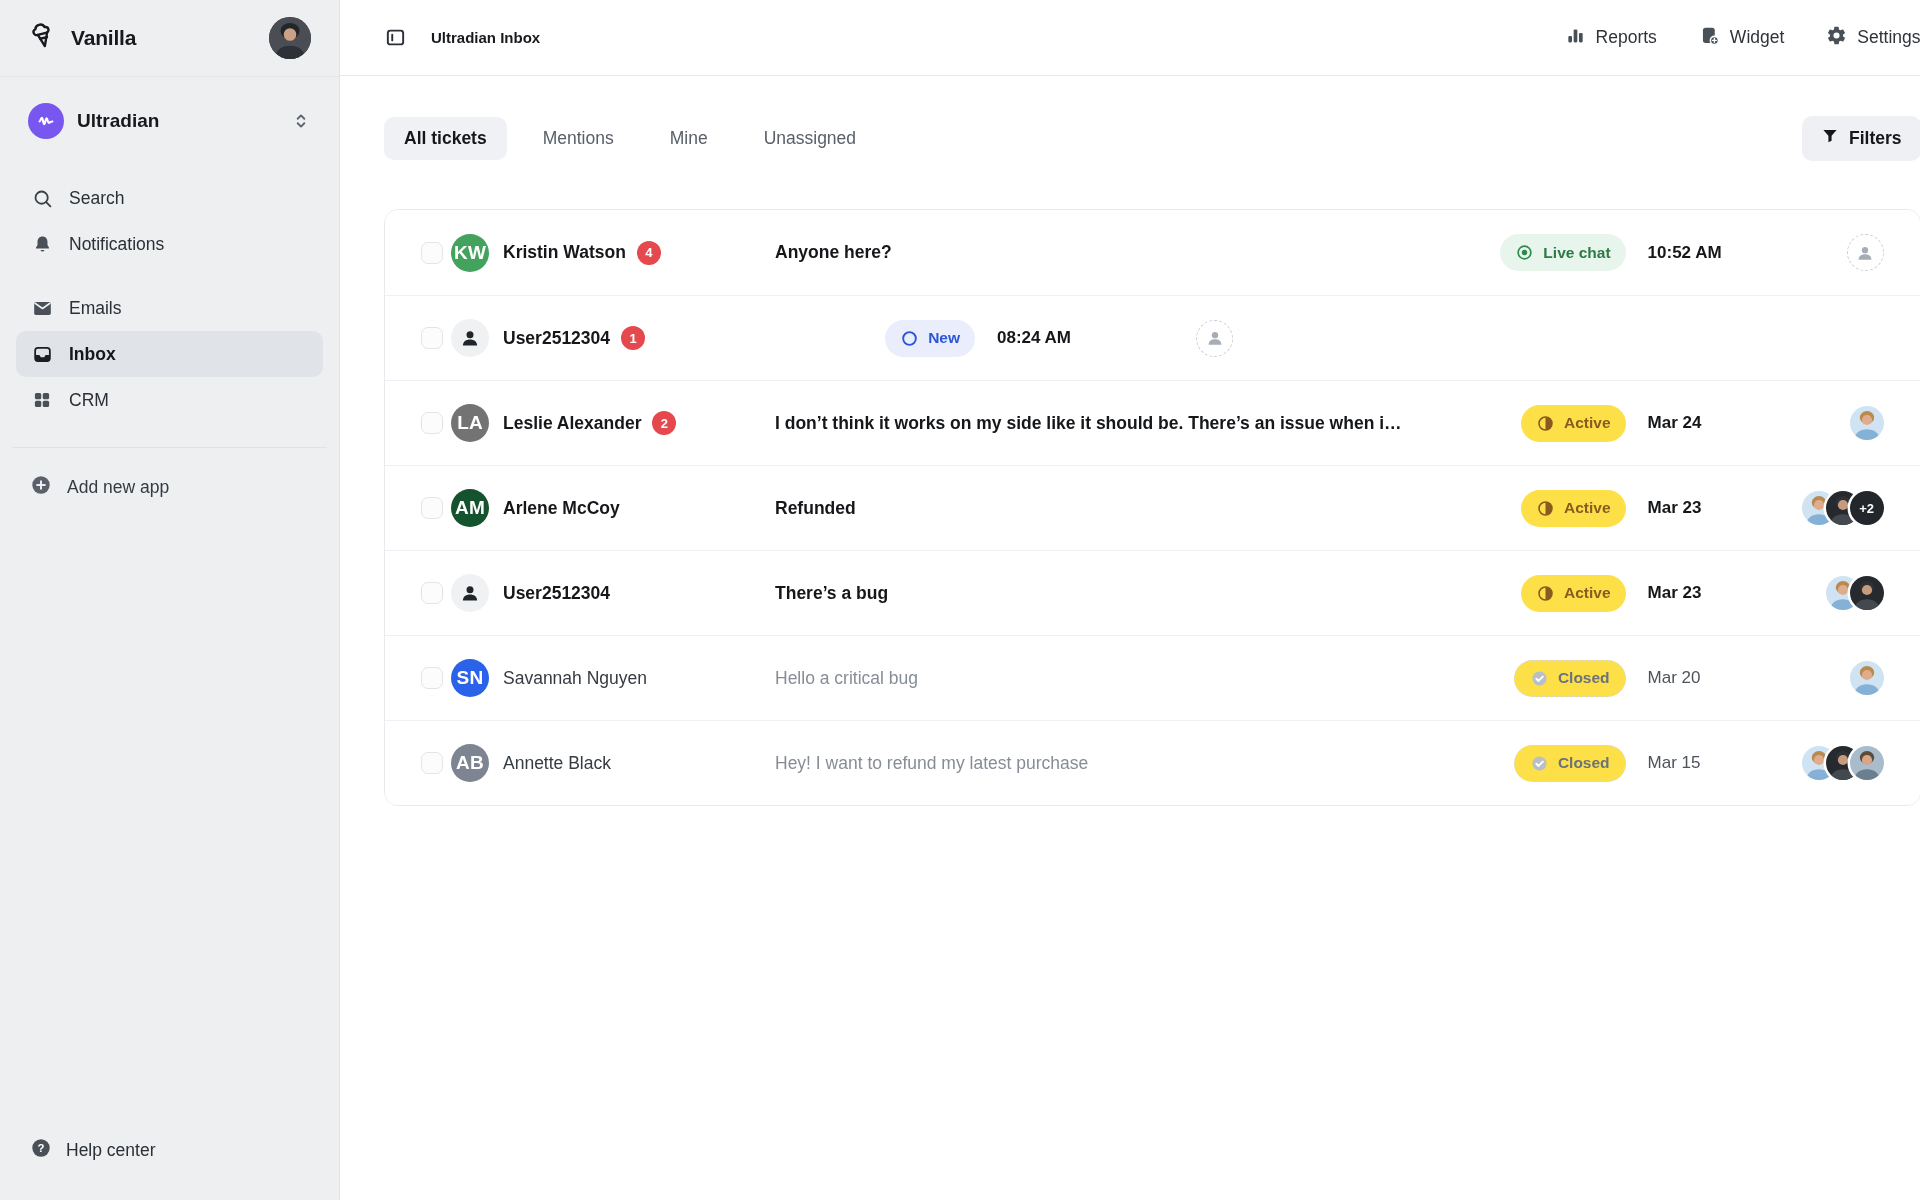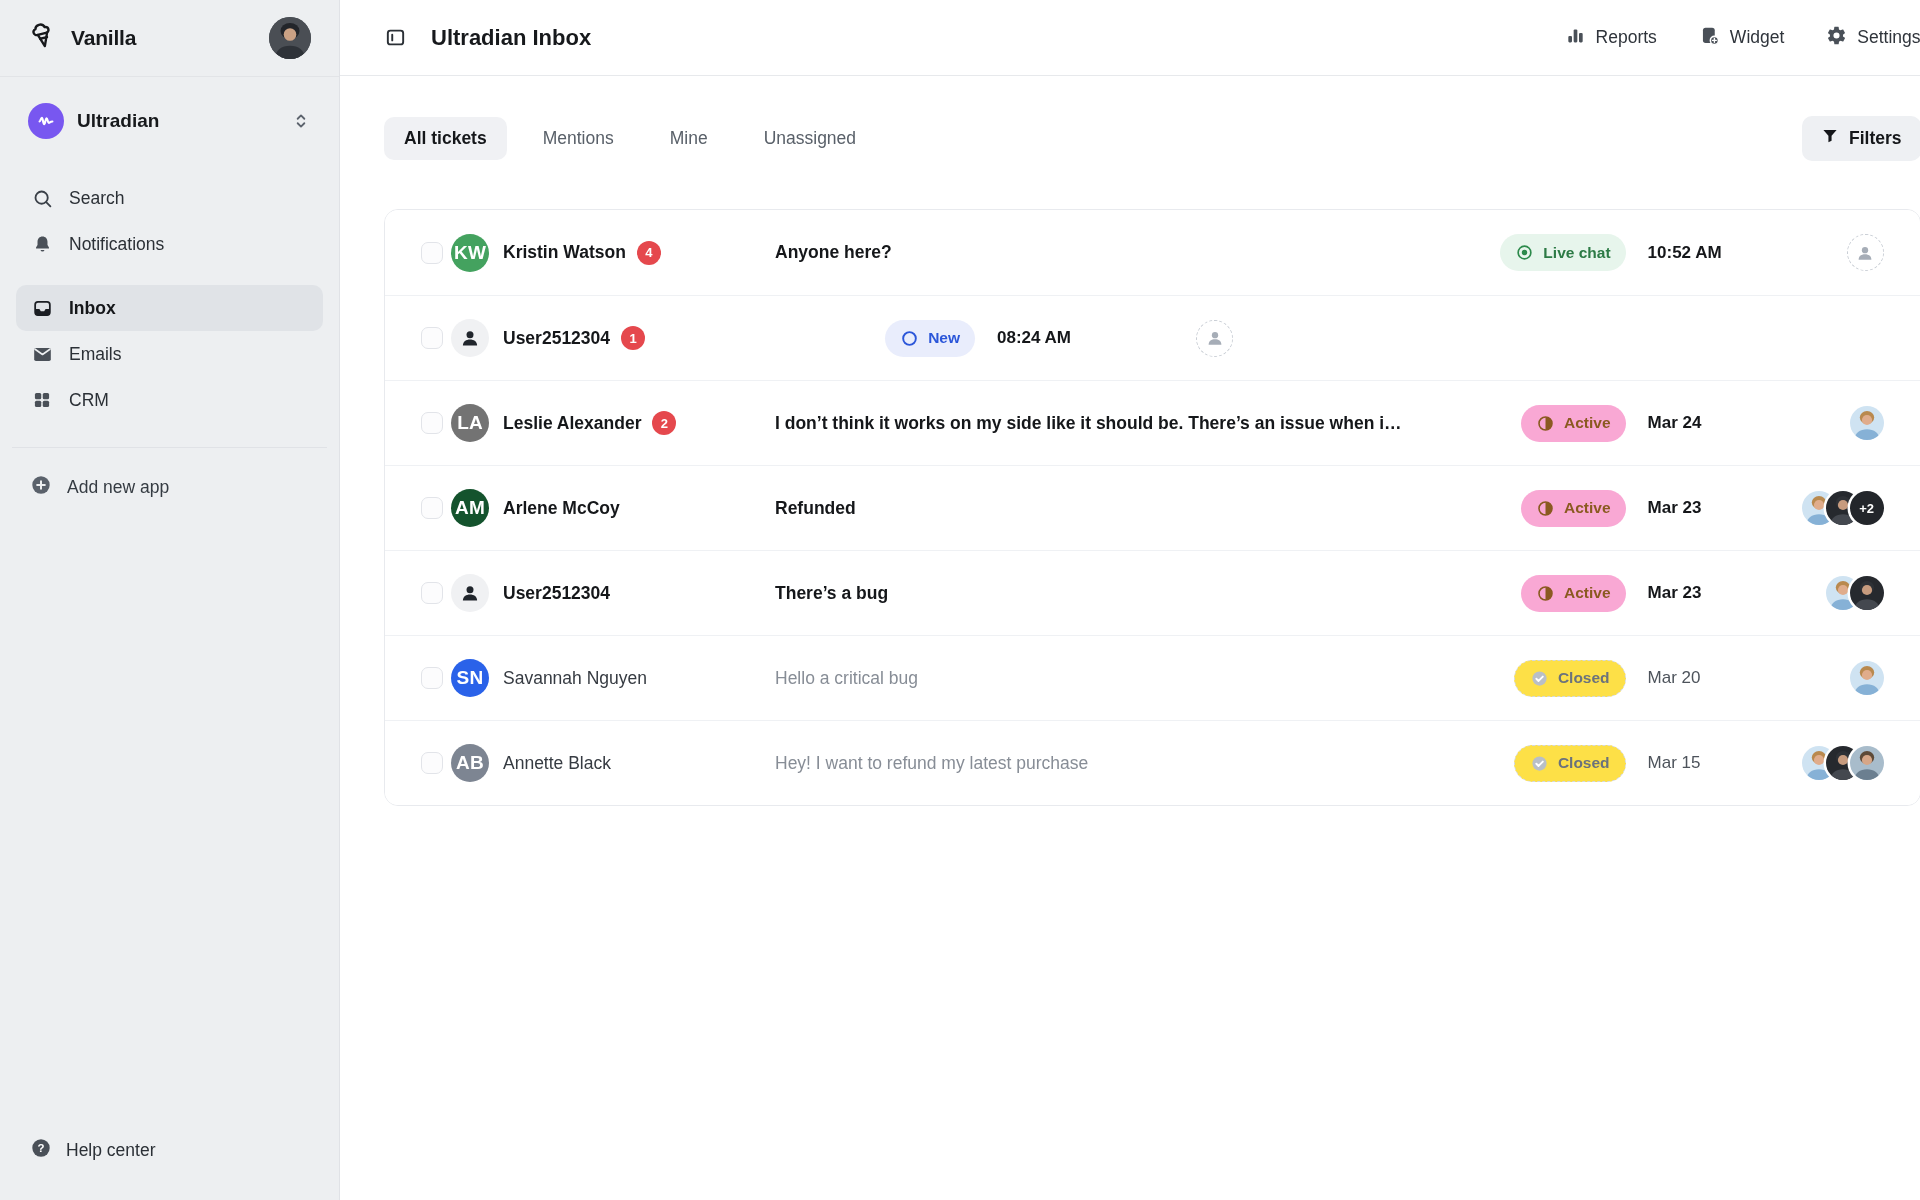--- a/index.html
+++ b/index.html
@@ -21,21 +21,21 @@
   .nav-item.active { background:#e0e3e7; font-weight:600; color:#15171a; }
   .nav-gap { height:18px; }
   .side-divider { height:1px; background:#e0e2e6; margin:24px 12px 0; }
   .addapp-row { display:flex; align-items:center; gap:15px; padding:26px 30px; font-size:17.5px; font-weight:500; color:#353b42; cursor:pointer; }
   .help-row { margin-top:auto; display:flex; align-items:center; gap:14px; padding:0 30px 36px; font-size:17.5px; font-weight:500; color:#2b3036; cursor:pointer; }
 
   
   .main { flex:1; display:flex; flex-direction:column; }
   .header { height:76px; border-bottom:1px solid #e7e9ec; display:flex; align-items:center; padding:0 44px; }
   .panel-btn { display:flex; cursor:pointer; }
-  .page-title { font-size:22px; font-weight:600; margin-left:24px; }
+  .page-title { font-size:15px; font-weight:600; margin-left:24px; }
   .header-actions { margin-left:auto; display:flex; align-items:center; gap:42px; }
   .h-action { display:flex; align-items:center; gap:10px; font-size:17.5px; font-weight:500; color:#2f343b; cursor:pointer; }
 
   .toolbar { display:flex; align-items:center; padding:40px 44px 0; }
   .tabs { display:flex; align-items:flex-end; gap:16px; }
   .tab { padding:11px 20px; border-radius:10px; font-size:17.5px; font-weight:500; color:#596069; cursor:pointer; white-space:nowrap; }
   .tab.active { background:#f0f1f4; color:#15171a; font-weight:700; }
   .filters-btn { margin-left:auto; display:flex; align-items:center; gap:10px; background:#eef0f3; border-radius:10px; padding:11px 19px; font-size:17.5px; font-weight:600; color:#15171a; cursor:pointer; }
 
   .list { margin:48px 44px 0; border:1px solid #e8eaee; border-radius:14px; background:#fff; overflow:hidden; }
@@ -46,21 +46,21 @@
   .av.person { background:#f0f1f3; }
   .name-wrap { width:272px; min-width:272px; margin-left:14px; display:flex; align-items:center; gap:11px; overflow:hidden; }
   .tname { font-size:17.5px; font-weight:700; color:#15171a; white-space:nowrap; }
   .unread-badge { min-width:24px; height:24px; border-radius:12px; background:#e5484d; color:#fff; font-size:13px; font-weight:700; display:flex; align-items:center; justify-content:center; padding:0 7px; }
   .subj { flex:1; font-size:17.5px; font-weight:700; color:#15171a; white-space:nowrap; overflow:hidden; text-overflow:ellipsis; padding-right:24px; }
   .status-col { width:200px; min-width:200px; display:flex; justify-content:flex-end; }
   .badge { display:inline-flex; align-items:center; gap:9px; height:37px; padding:0 15px; border-radius:999px; font-size:15.5px; font-weight:600; white-space:nowrap; }
   .badge .sico { display:flex; }
   .badge.live { background:#e7f5ec; color:#2c7a45; }
   .badge.new { background:#e9edfc; color:#2b56d9; }
-  .badge.active { background:#f9a8d4; color:#8a5a20; }
+  .badge.active { background:#fde047; color:#8a5a20; }
   .badge.closed { background:#fde047; border:1.6px dashed #d4d8dd; color:#6b727c; }
   .tdate { width:118px; min-width:118px; margin-left:22px; font-size:17px; font-weight:700; color:#15171a; white-space:nowrap; }
   .assign { width:110px; min-width:110px; margin-left:8px; display:flex; justify-content:flex-end; align-items:center; }
   .pav { width:34px; height:34px; border-radius:50%; overflow:hidden; display:block; box-shadow:0 0 0 2.5px #fff; margin-left:-10px; background:#dde3e9; }
   .pav:first-child { margin-left:0; }
   .pav svg { display:block; width:34px; height:34px; }
   .extra-badge { width:34px; height:34px; border-radius:50%; background:#23262b; color:#fff; font-size:13px; font-weight:700; display:flex; align-items:center; justify-content:center; box-shadow:0 0 0 2.5px #fff; margin-left:-10px; }
   .unassigned { width:37px; height:37px; border-radius:50%; border:1.8px dashed #c8cdd4; display:flex; align-items:center; justify-content:center; }
 
   .row.read .tname { font-weight:400; color:#363b42; }
@@ -118,37 +118,37 @@
     <div class="nav-item">
       <span class="ic">
         <svg width="21" height="21" viewBox="0 0 24 24" fill="#4a5058">
             <path d="M12 2.8c-3.4 0-5.7 2.5-5.7 6v3.9L4.6 15.3v1.3h14.8v-1.3l-1.7-2.6V8.8c0-3.5-2.3-6-5.7-6z"></path>
             <path d="M9.7 18.3a2.4 2.4 0 0 0 4.6 0z"></path>
           </svg>
       </span>
       <span>Notifications</span>
     </div>
     <div class="nav-gap"></div>
+    <div class="nav-item">
+      <span class="ic">
+        <svg width="21" height="21" viewBox="0 0 24 24">
+            <rect x="2.5" y="4.5" width="19" height="15" rx="2" fill="#4a5058"></rect>
+            <path d="M3.5 6l8.5 6 8.5-6" fill="none" stroke="#edeff1" stroke-width="1.8" stroke-linecap="round" stroke-linejoin="round"></path>
+          </svg>
+      </span>
+      <span>Emails</span>
+    </div>
     <div class="nav-item active">
       <span class="ic">
         <svg width="21" height="21" viewBox="0 0 24 24">
             <rect x="3.6" y="4.4" width="16.8" height="15.2" rx="3.2" fill="none" stroke="#1b1e23" stroke-width="2"></rect>
             <path d="M3.6 12.6h4.8l1.7 2.4h3.8l1.7-2.4h4.8v4a3 3 0 0 1-3 3H6.6a3 3 0 0 1-3-3z" fill="#1b1e23"></path>
           </svg>
       </span>
       <span>Inbox</span>
-    </div>
-    <div class="nav-item">
-      <span class="ic">
-        <svg width="21" height="21" viewBox="0 0 24 24">
-            <rect x="2.5" y="4.5" width="19" height="15" rx="2" fill="#4a5058"></rect>
-            <path d="M3.5 6l8.5 6 8.5-6" fill="none" stroke="#edeff1" stroke-width="1.8" stroke-linecap="round" stroke-linejoin="round"></path>
-          </svg>
-      </span>
-      <span>Emails</span>
     </div>
     <div class="nav-item">
       <span class="ic">
         <svg width="20" height="20" viewBox="0 0 24 24" fill="#4a5058">
             <rect x="3.5" y="3.5" width="7.6" height="7.6" rx="1.8"></rect>
             <rect x="12.9" y="3.5" width="7.6" height="7.6" rx="1.8"></rect>
             <rect x="3.5" y="12.9" width="7.6" height="7.6" rx="1.8"></rect>
             <rect x="12.9" y="12.9" width="7.6" height="7.6" rx="1.8"></rect>
           </svg>
       </span>

